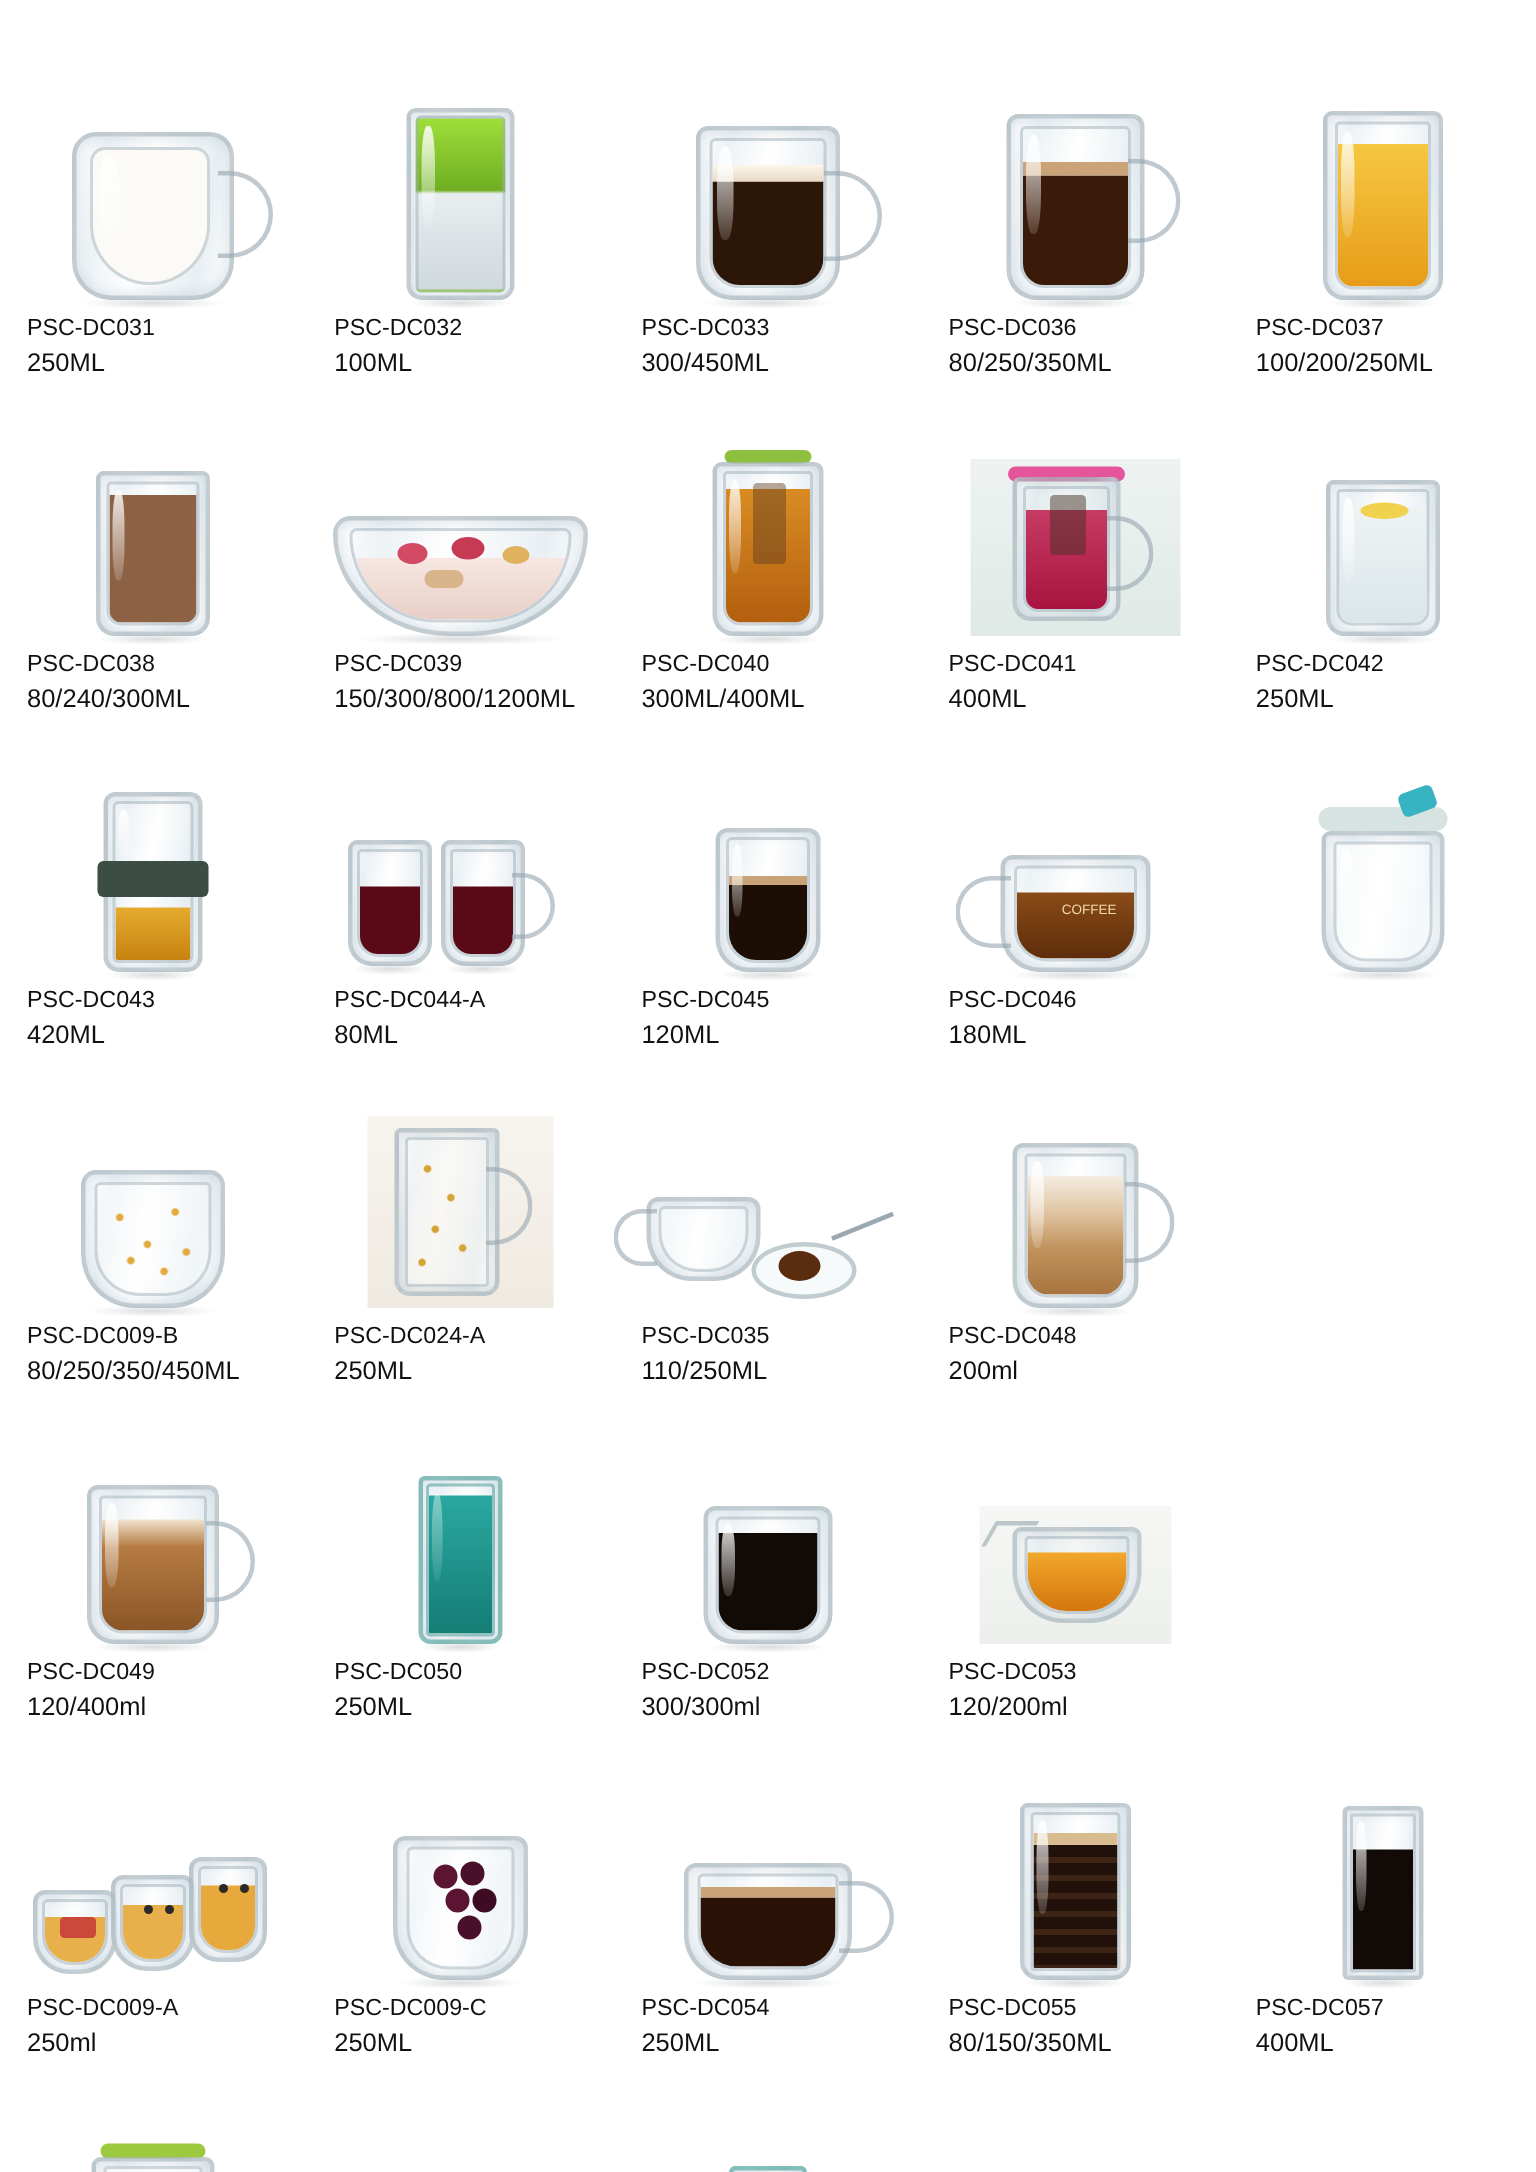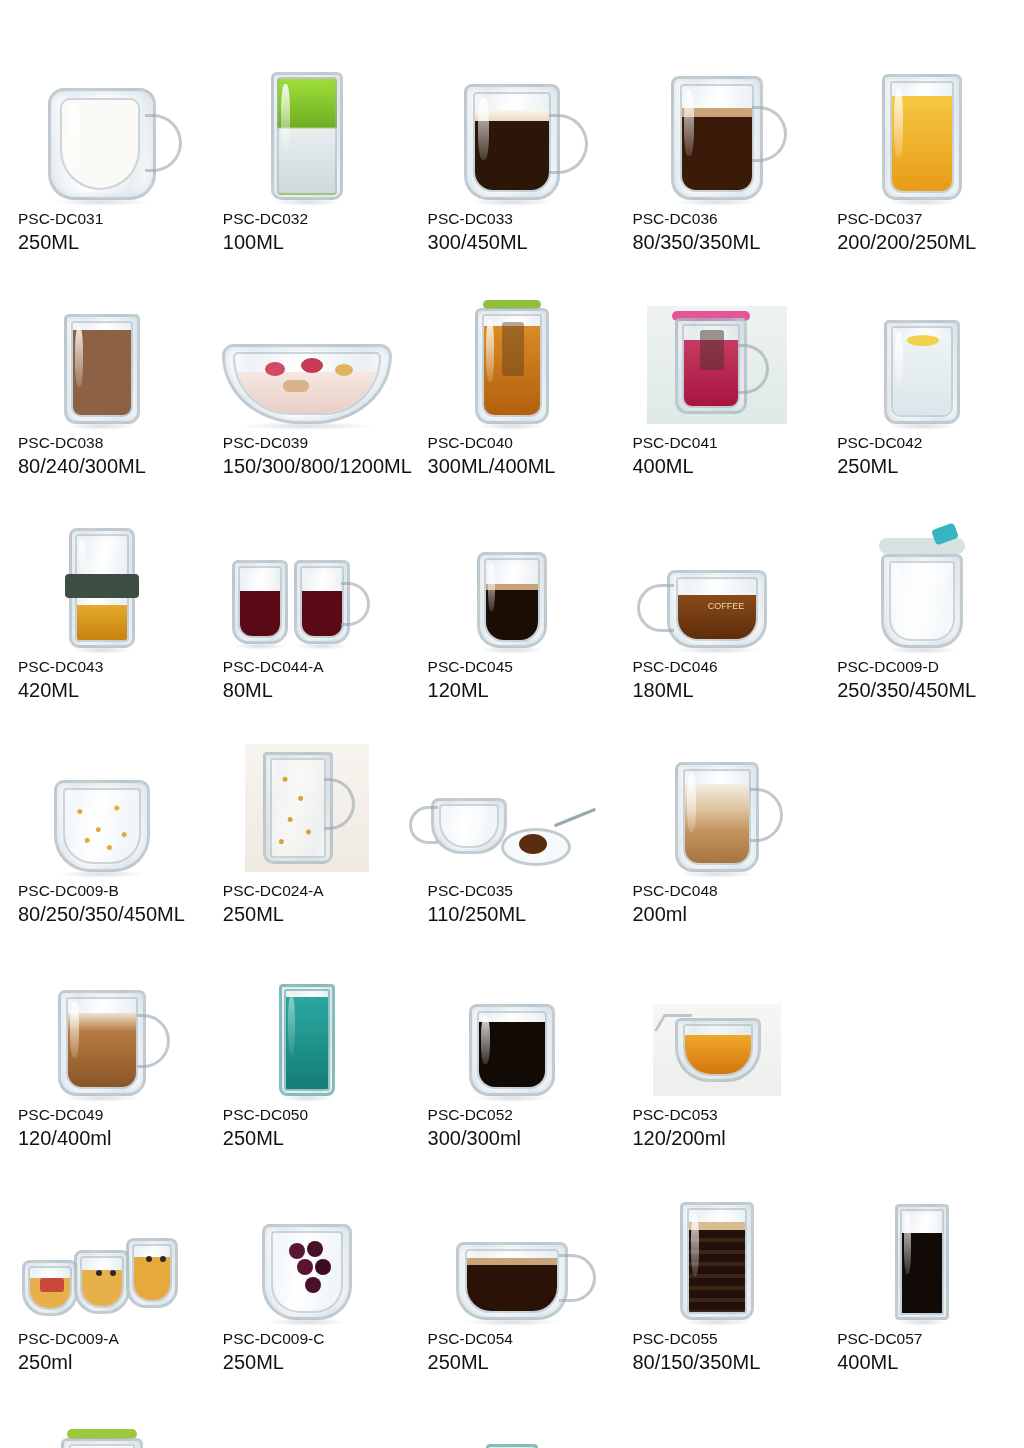--- a/index.html
+++ b/index.html
@@ -45,21 +45,21 @@
     margin-top: 8px;
     margin-bottom: 10px;
   }
   .code {
     font-size: 15.5px;
     line-height: 22px;
     color: #111;
     white-space: nowrap;
   }
   .cap {
-    font-size: 20px;
+    font-size: 17px;
     line-height: 24px;
     color: #111;
     white-space: nowrap;
   }
 
   
   .glass {
     position: relative;
     display: block;
   }
@@ -176,38 +176,38 @@
             <div class="fill" style="height:70%;background:#3a1a09;"></div>
             <div class="foam" style="bottom:70%;height:9px;background:#caa478;"></div>
           </div>
           <div class="gloss" style="left:13px;top:14px;width:10px;height:66px;"></div>
           <div class="handle" style="right:-24px;top:30px;width:32px;height:50px;border-radius:0 36px 36px 0;border-left:none;"></div>
           <div class="shadow" style="width:84px;"></div>
         </div>
       </div>
       <div class="label-wrap">
         <div class="code">PSC-DC036</div>
-        <div class="cap">80/350/350ML</div>
+        <div class="cap">80/250/350ML</div>
       </div>
     </div>
 
     <div class="cell">
       <div class="img-wrap">
         <div class="glass" style="width:80px;height:126px;">
           <div class="wall" style="border-radius:6px 6px 14px 14px;"></div>
           <div class="inner" style="left:8px;right:8px;top:7px;bottom:7px;border-radius:3px 3px 12px 12px;">
             <div class="fill" style="height:88%;background:linear-gradient(180deg,#f6c742,#e79c18);"></div>
           </div>
           <div class="gloss" style="left:12px;top:14px;width:9px;height:70px;"></div>
           <div class="shadow" style="width:74px;"></div>
         </div>
       </div>
       <div class="label-wrap">
         <div class="code">PSC-DC037</div>
-        <div class="cap">200/200/250ML</div>
+        <div class="cap">100/200/250ML</div>
       </div>
     </div>
   </div>
 
   <div class="row">
 
     <div class="cell">
       <div class="img-wrap">
         <div class="glass" style="width:76px;height:110px;">
           <div class="wall" style="border-radius:5px 5px 12px 12px;"></div>
@@ -387,24 +387,20 @@
     <div class="cell">
       <div class="img-wrap">
         <div class="glass" style="width:82px;height:94px;">
           <div class="lid" style="top:-16px;width:86px;height:16px;background:#d7e3e0;border-radius:8px;"></div>
           <div style="position:absolute;right:6px;top:-28px;width:24px;height:16px;background:#37b3c4;border-radius:4px;transform:rotate(-20deg);"></div>
           <div class="wall" style="border-radius:6px 6px 26px 26px;"></div>
           <div class="inner" style="left:8px;right:8px;top:7px;bottom:7px;border-radius:3px 3px 22px 22px;background:rgba(255,255,255,0.5);"></div>
           <div class="gloss" style="left:12px;top:12px;width:9px;height:50px;"></div>
           <div class="shadow" style="width:74px;"></div>
         </div>
-      </div>
-      <div class="label-wrap">
-        <div class="code">PSC-DC009-D</div>
-        <div class="cap">250/350/450ML</div>
       </div>
     </div>
   </div>
 
   <div class="row">
 
     <div class="cell">
       <div class="img-wrap">
         <div class="glass" style="width:96px;height:92px;">
           <div class="wall" style="border-radius:10px 10px 36px 36px;"></div>

